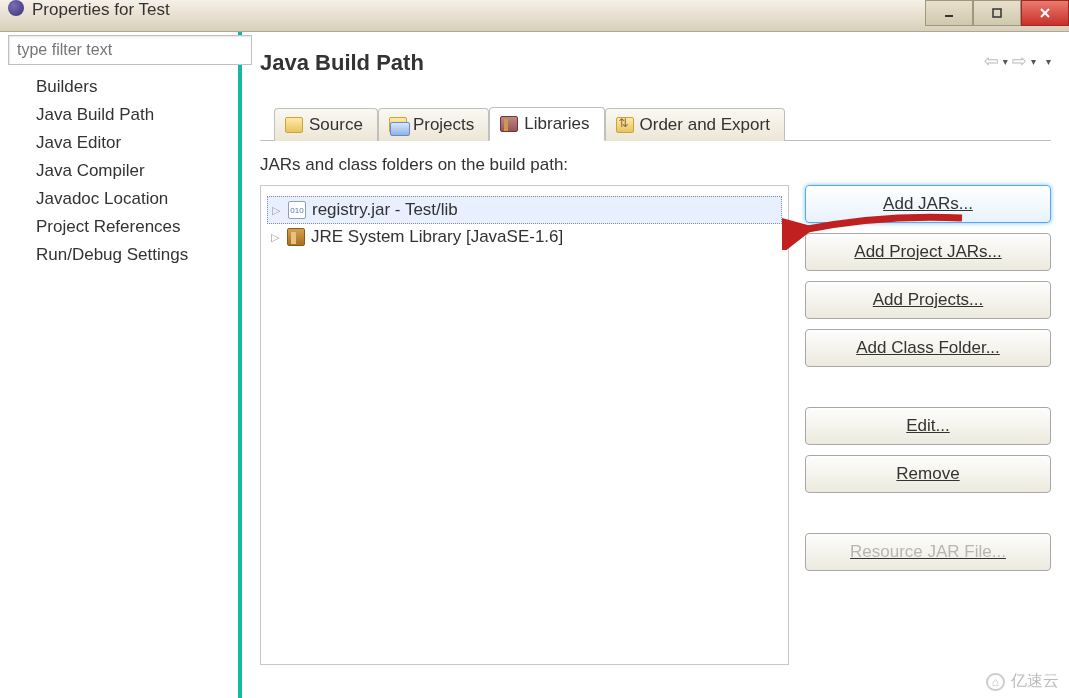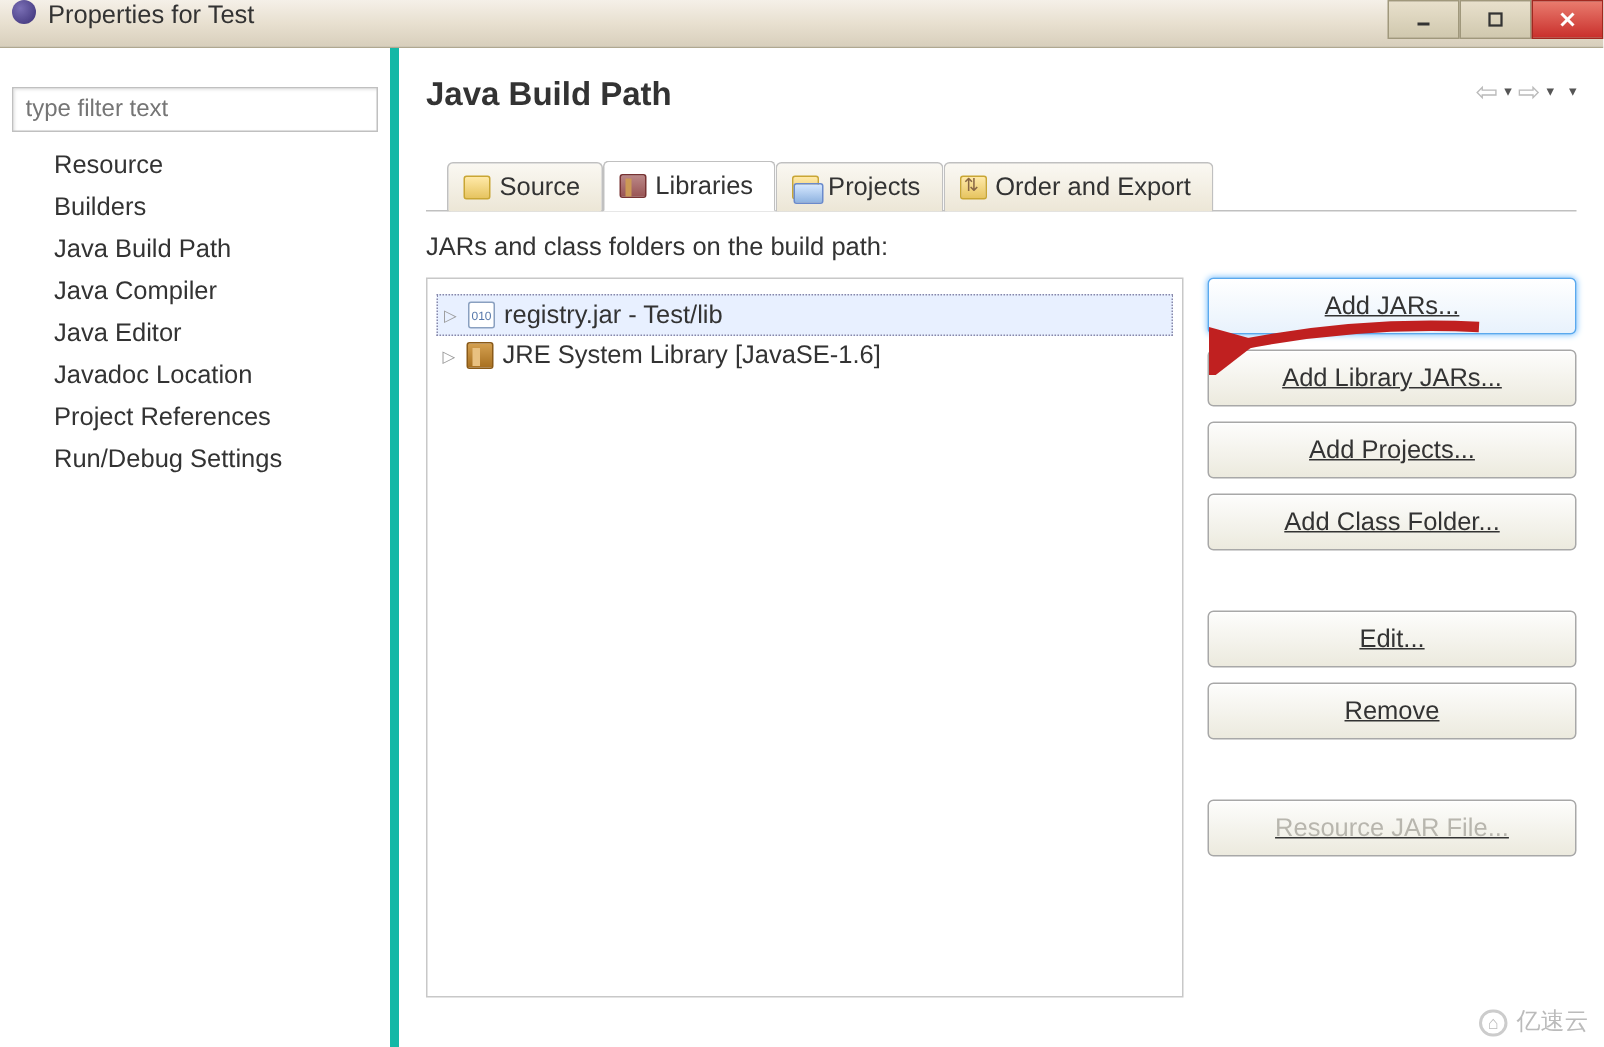--- a/index.html
+++ b/index.html
@@ -13,21 +13,21 @@
   }
   .title-icon { width: 16px; height: 16px; border-radius: 50%; background: radial-gradient(circle at 35% 35%, #7a6fb5, #3a2f75); margin-right: 8px; }
   .title-text { font-size: 17px; color: #333; }
   .win-controls { position: absolute; right: 0; top: 0; display: flex; }
   .win-btn { width: 48px; height: 26px; display:flex; align-items:center; justify-content:center; background: linear-gradient(to bottom,#e8e0cc,#d0c8ae); border:1px solid #a0987c; font-size:12px; color:#333; }
   .win-btn.close { background: linear-gradient(to bottom,#e97b6e,#c9302c); color:#fff; border-color:#a12820; }
   .win-btn svg { width:14px; height:12px; }
 
   .inner { display:flex; height: calc(100% - 32px); }
 
-  .sidebar { width: 266px; border-right:6px solid #14b8a6; padding: 26px 8px 0 8px; }
+  .sidebar { width: 242px; border-right:4px solid #14b8a6; padding: 3px 8px 0 8px; }
   .filter-input { width: 244px; height: 30px; border:1px solid #c0c0c0; padding:4px 8px; font-size:16px; color:#888; box-shadow: inset 1px 1px 2px rgba(0,0,0,0.1); }
   .tree { margin-top: 8px; font-size: 17px; color:#333; }
   .tree-item { padding: 4px 0 4px 28px; cursor: default; }
   .tree-item.selected { background:#fff; }
 
   .main { flex:1; padding: 18px 18px 0 18px; position:relative; }
   .main-title { font-size: 22px; font-weight: bold; color:#333; }
   .nav-arrows { position:absolute; right:18px; top:18px; display:flex; gap:4px; align-items:center; }
   .nav-arrows span { font-size:18px; color:#bbb; cursor:default; }
   .nav-arrows .dd { font-size:10px; color:#555; }
@@ -87,25 +87,24 @@
           <line x1="11" y1="2" x2="3" y2="10" stroke="#fff" stroke-width="2"></line>
         </svg>
       </div>
   </div>
 </div>
 
 <div class="inner">
   <div class="sidebar">
     <input class="filter-input" placeholder="type filter text" style="">
     <div class="tree" id="tree">
-        <div class="tree-item">Resource</div>
         <div class="tree-item">Builders</div>
         <div class="tree-item selected">Java Build Path</div>
+        <div class="tree-item">Java Editor</div>
         <div class="tree-item">Java Compiler</div>
-        <div class="tree-item">Java Editor</div>
         <div class="tree-item">Javadoc Location</div>
         <div class="tree-item">Project References</div>
         <div class="tree-item">Run/Debug Settings</div>
       </div>
   </div>
 
   <div class="main">
     <div class="main-title">Java Build Path</div>
     <div class="nav-arrows">
       <span>⇦</span>
@@ -113,27 +112,27 @@
       <span>⇨</span>
         <span class="dd">▾</span>
       <span class="dd" style="margin-left:6px">▾</span>
     </div>
 
     <div class="tabbar" id="tabbar">
         <div class="tab">
           <span class="tab-icon ti-folder"></span>
           <span>Source</span>
         </div>
+        <div class="tab">
+          <span class="tab-icon ti-folder blue-open"></span>
+          <span>Projects</span>
+        </div>
         <div class="tab active">
           <span class="tab-icon ti-lib"></span>
           <span>Libraries</span>
-        </div>
-        <div class="tab">
-          <span class="tab-icon ti-folder blue-open"></span>
-          <span>Projects</span>
         </div>
         <div class="tab">
           <span class="tab-icon ti-order"></span>
           <span>Order and Export</span>
         </div>
       </div>
 
     <div class="tabcontent">
       <div>JARs and class folders on the build path:</div>
       <div class="content-row">
@@ -144,21 +143,21 @@
               <span>registry.jar - Test/lib</span>
             </div>
             <div class="tl-item">
               <span class="expand-arrow">▷</span>
               <span class="icon-jre"></span>
               <span>JRE System Library [JavaSE-1.6]</span>
             </div>
           </div>
         <div class="buttons" id="buttons">
             <button class="btn highlight">Add JARs...</button>
-            <button class="btn">Add Library JARs...</button>
+            <button class="btn">Add Project JARs...</button>
             <button class="btn">Add Projects...</button>
             <button class="btn">Add Class Folder...</button>
             <div style="height: 20px;"></div>
             <button class="btn">Edit...</button>
             <button class="btn">Remove</button>
             <div style="height: 20px;"></div>
             <button class="btn disabled">Resource JAR File...</button>
           </div>
       </div>
     </div>

